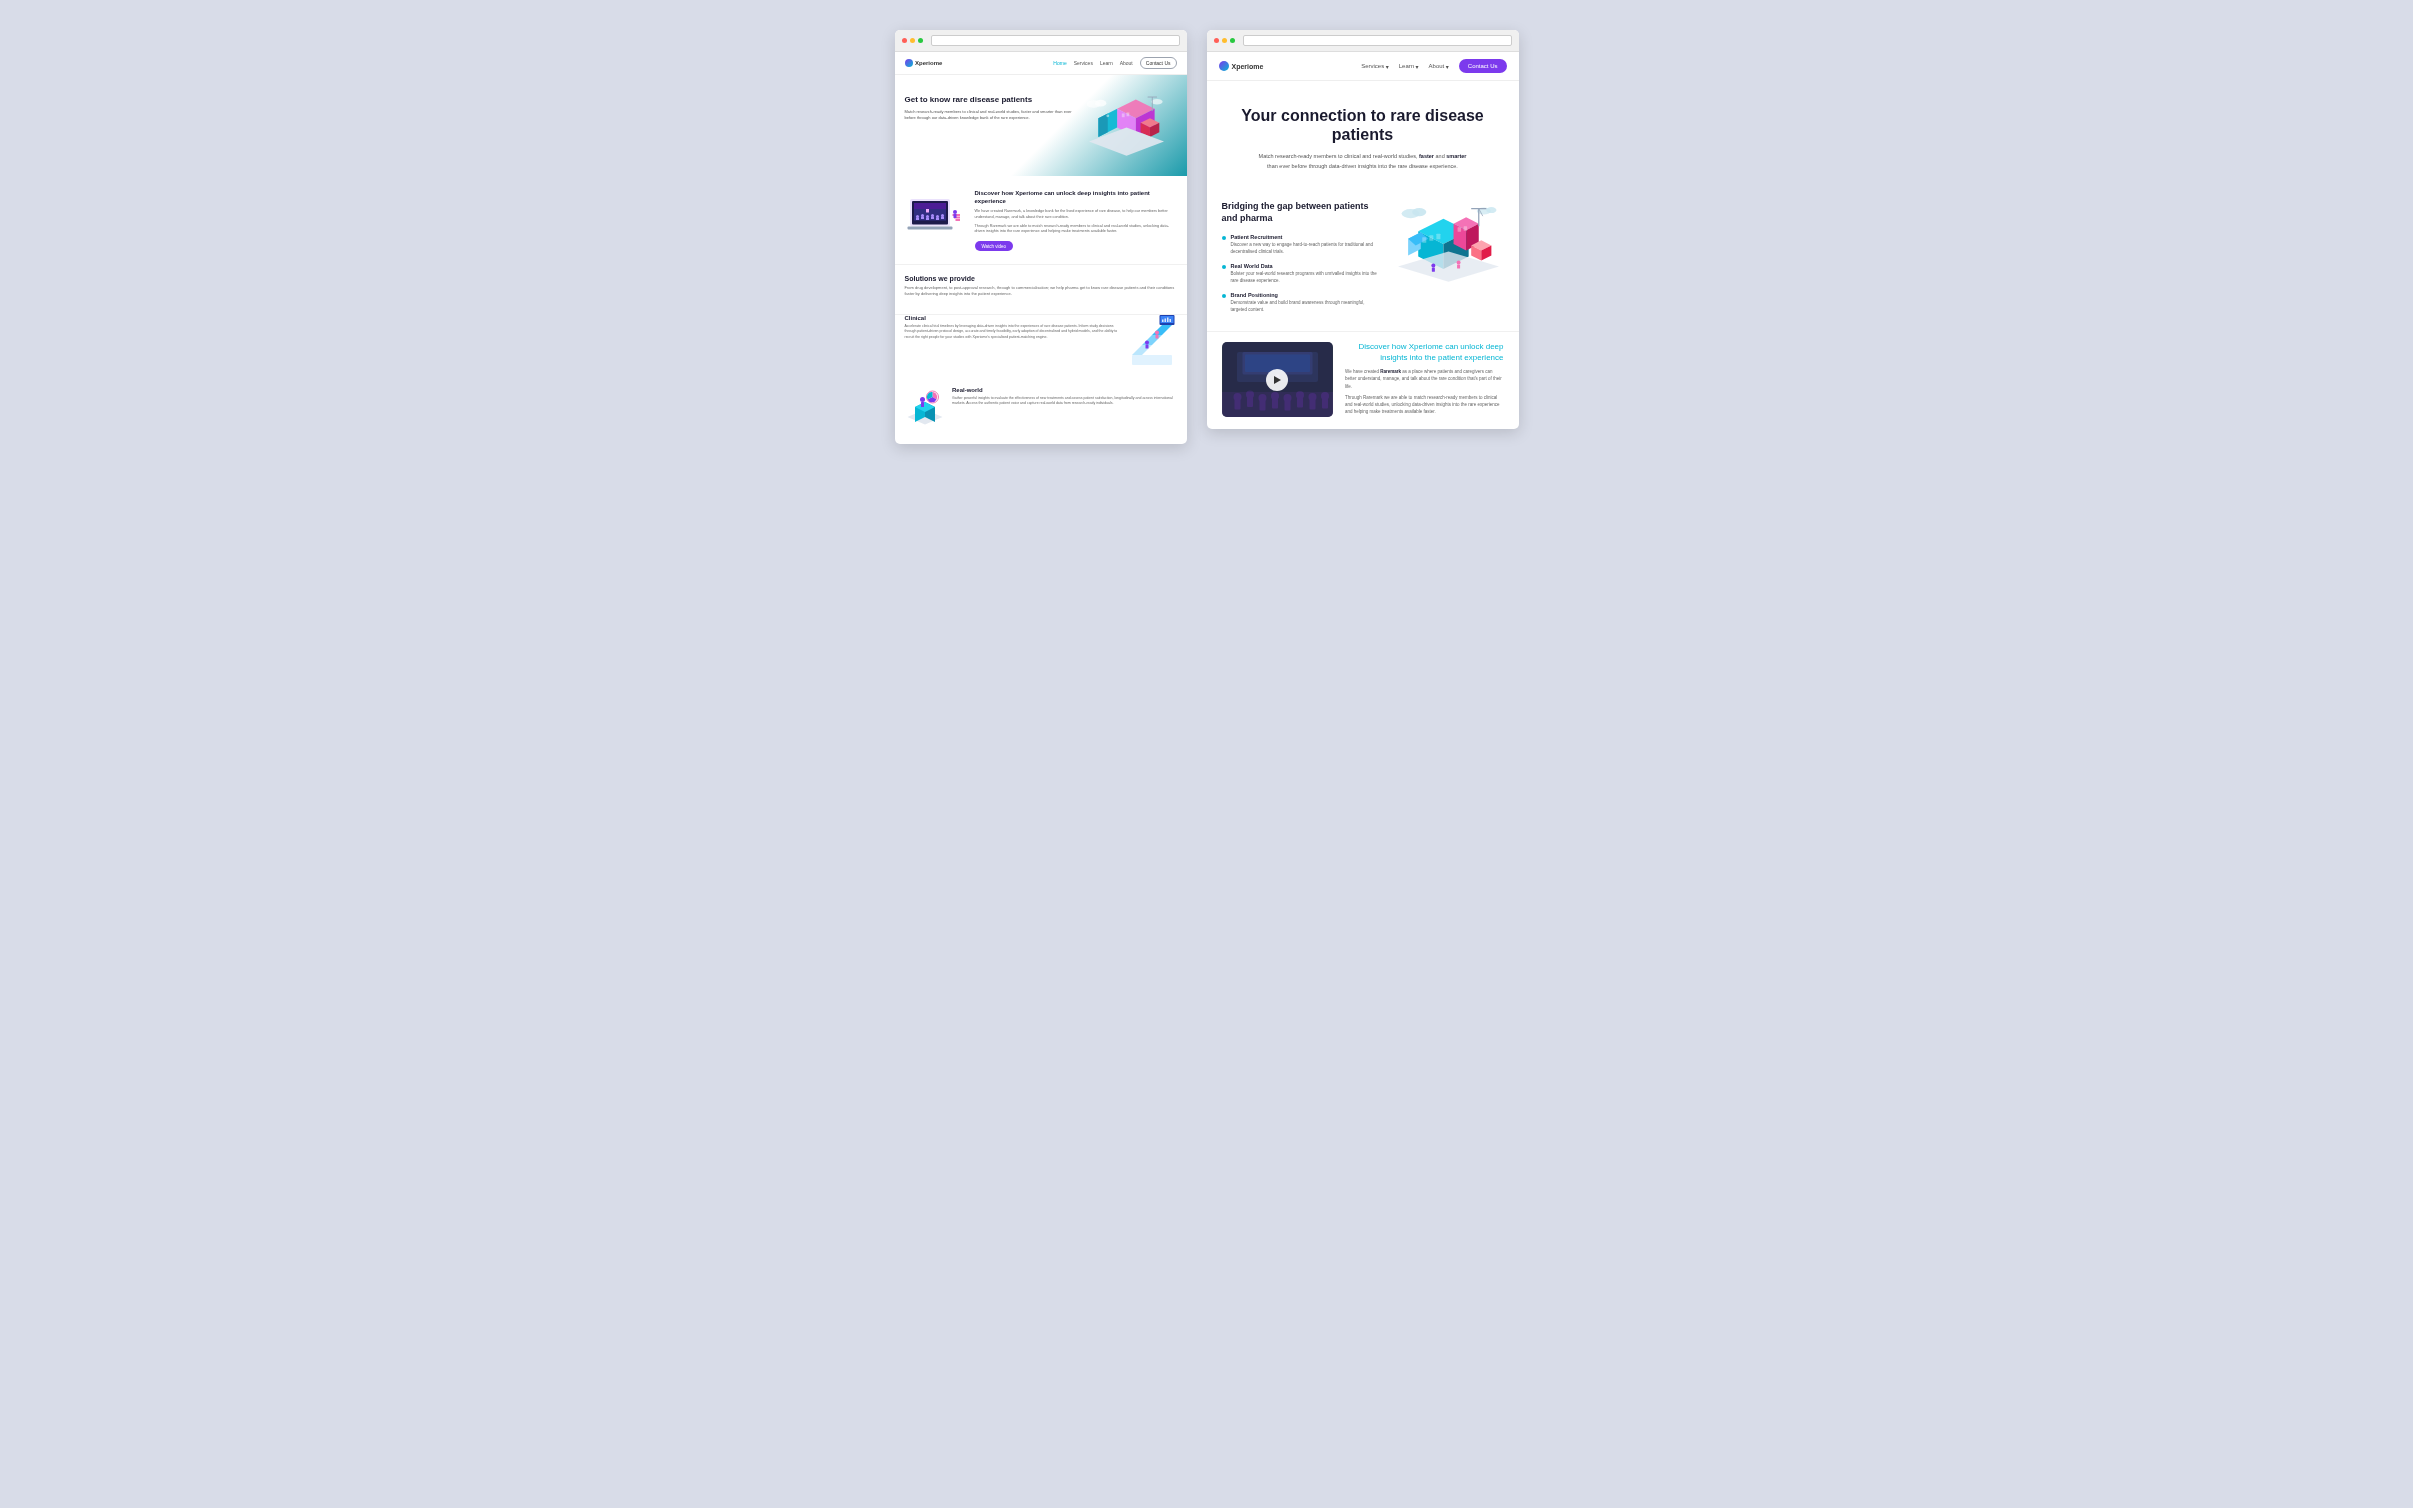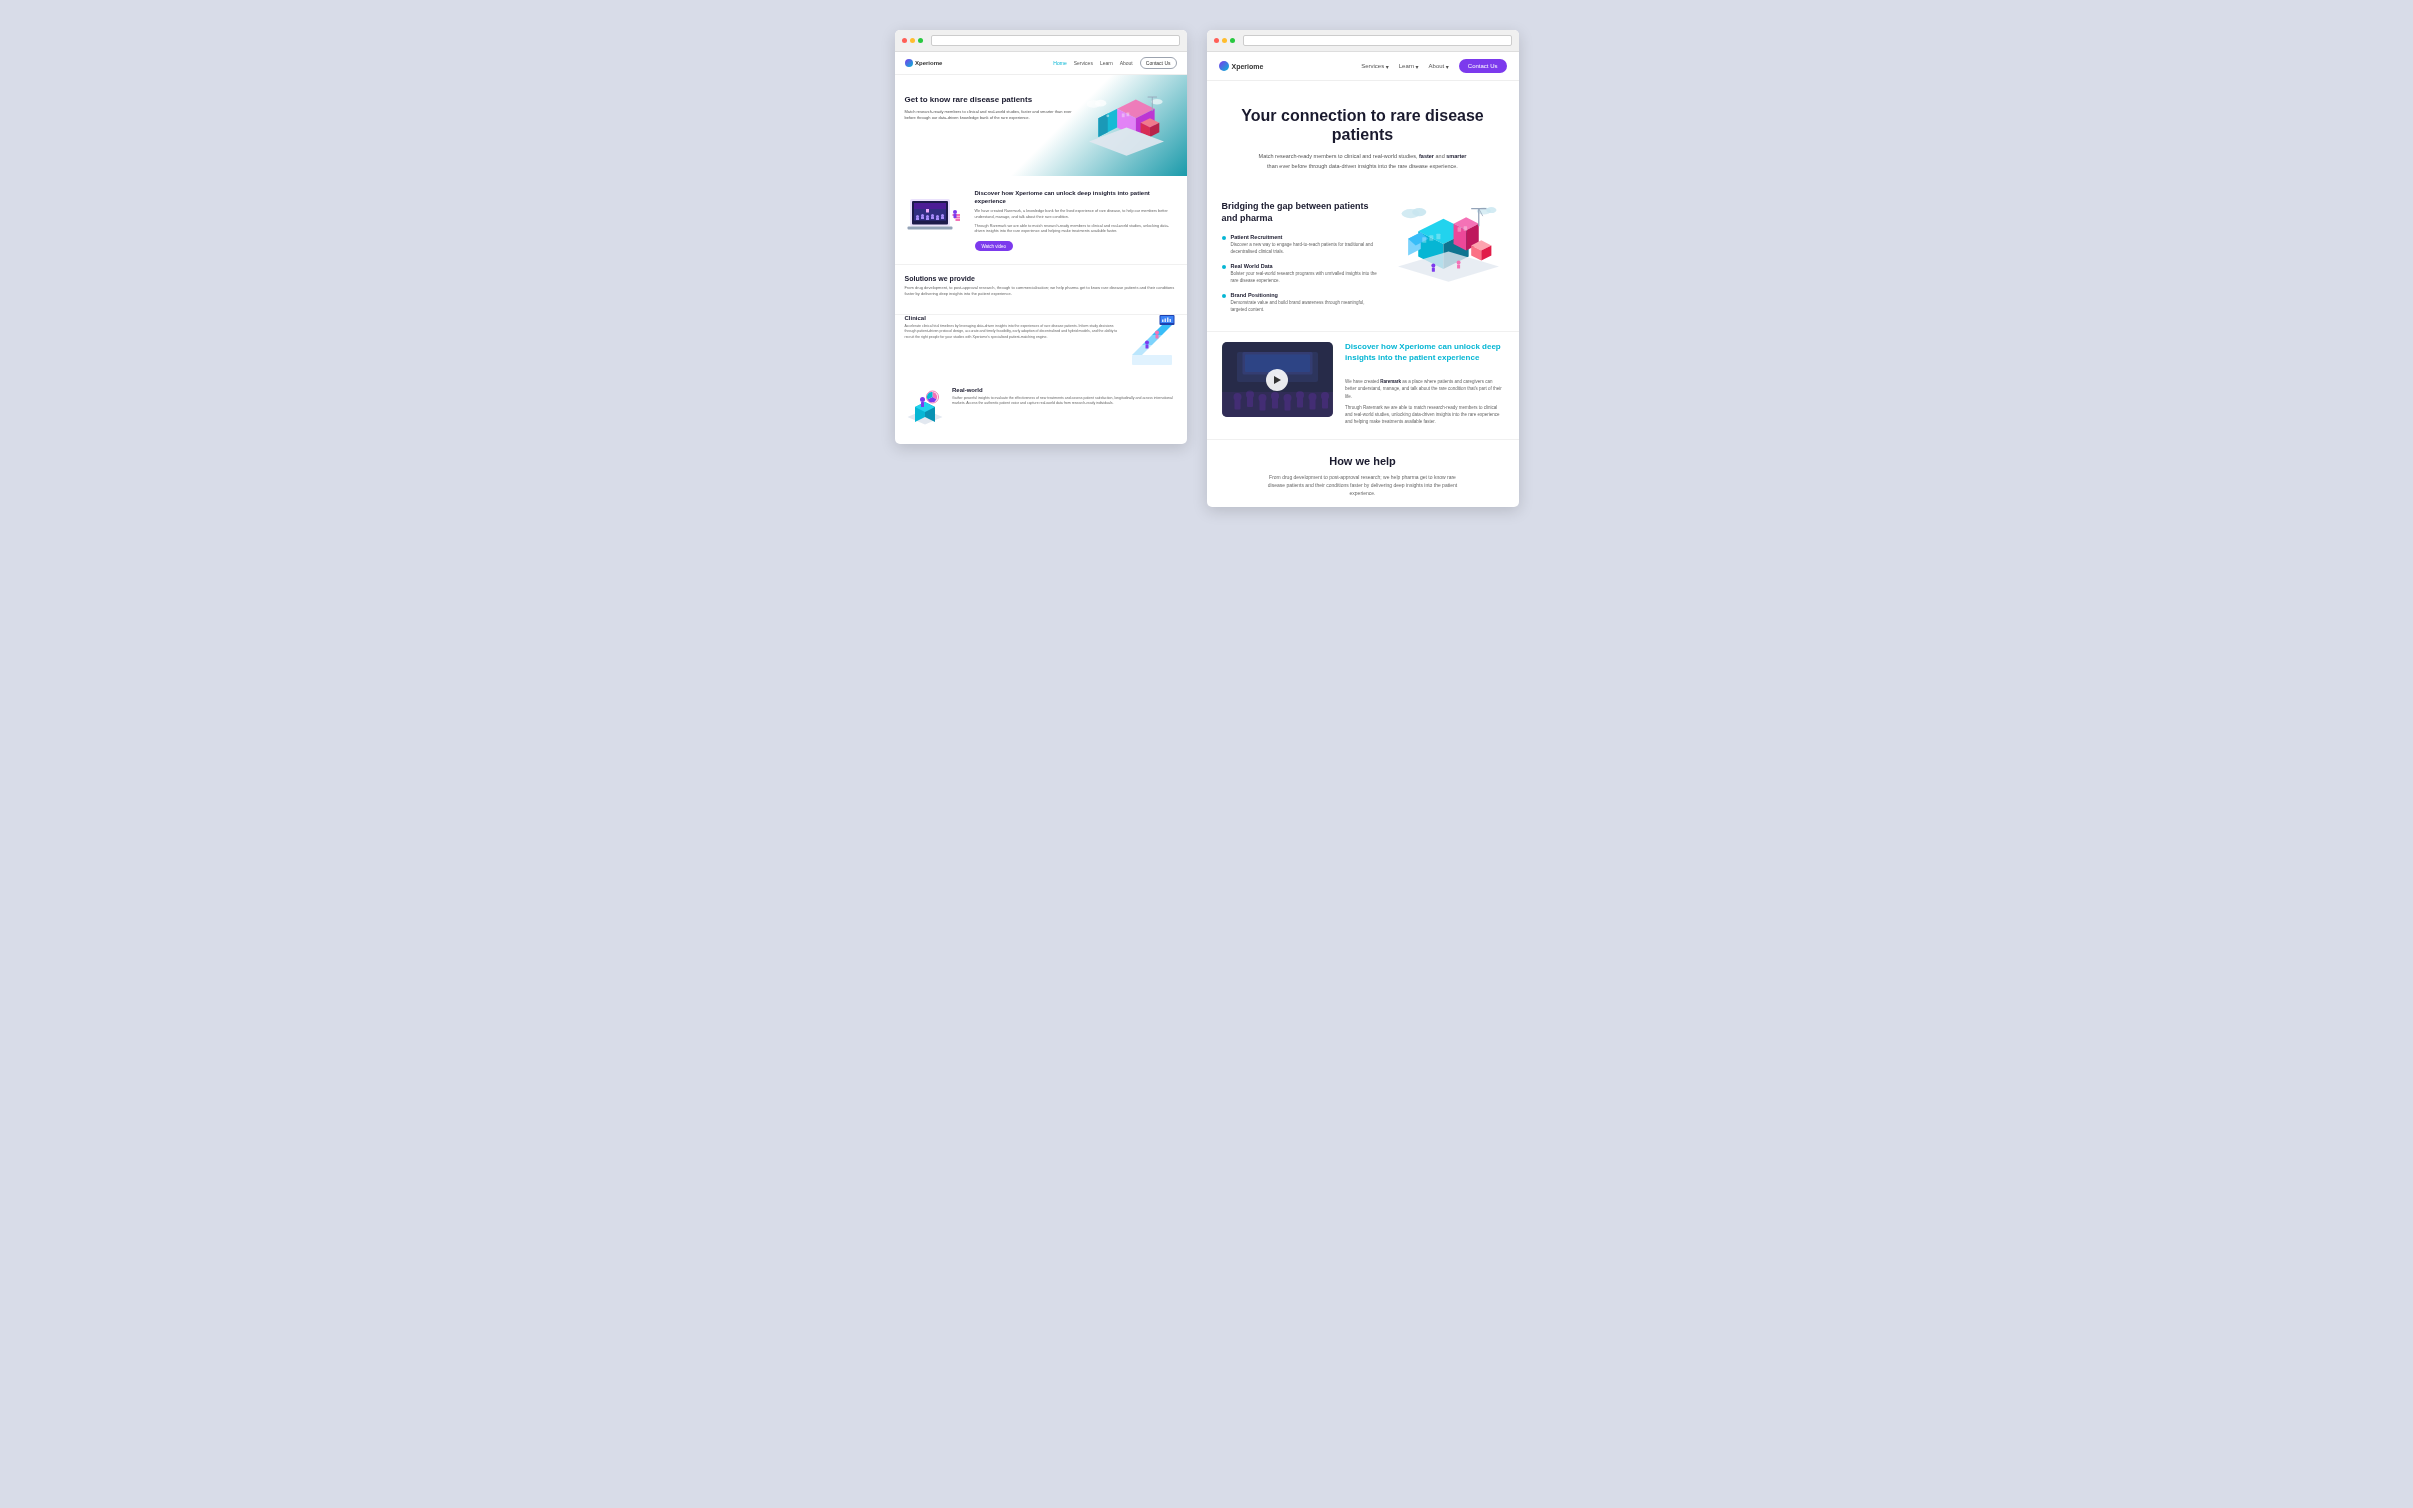--- a/index.html
+++ b/index.html
@@ -377,24 +377,25 @@
       margin-left: 1.5px;
     }
     .video-bg-shapes {
       position: absolute;
       inset: 0;
       overflow: hidden;
     }
     .discover-right-text { flex: 1; }
     .discover-right-text h2 {
       font-size: 8px;
-      font-weight: 700;
+      font-weight: 400;
       color: #1a1a2e;
       line-height: 1.3;
-      margin-bottom: 15px;
+      margin-bottom: 5px;
+      text-align: right;
     }
     .discover-right-text h2 span { color: #06b6d4; }
     .discover-right-text p {
       font-size: 4.5px;
       color: #666;
       line-height: 1.6;
       margin-bottom: 4px;
     }
     .discover-right-text p strong { color: #1a1a2e; }
 
@@ -774,19 +775,15 @@
       <h2>
         <span>Discover how </span><span style="color:#06b6d4;">Xperiome</span><span> can unlock deep insights into the patient experience</span>
       </h2>
       <p>
         <span>We have created </span><strong>Raremark</strong><span> as a place where patients and caregivers can better understand, manage, and talk about the rare condition that's part of their life.</span>
       </p>
       <p>Through Raremark we are able to match research-ready members to clinical and real-world studies, unlocking data-driven insights into the rare experience and helping make treatments available faster.</p>
     </div>
   </div>
 
-  <div class="howwehelp-section">
-    <h2>How we help</h2>
-    <p>From drug development to post-approval research; we help pharma get to know rare disease patients and their conditions faster by delivering deep insights into the patient experience.</p>
-  </div>
 
 </div>
 
 
 </body></html>

